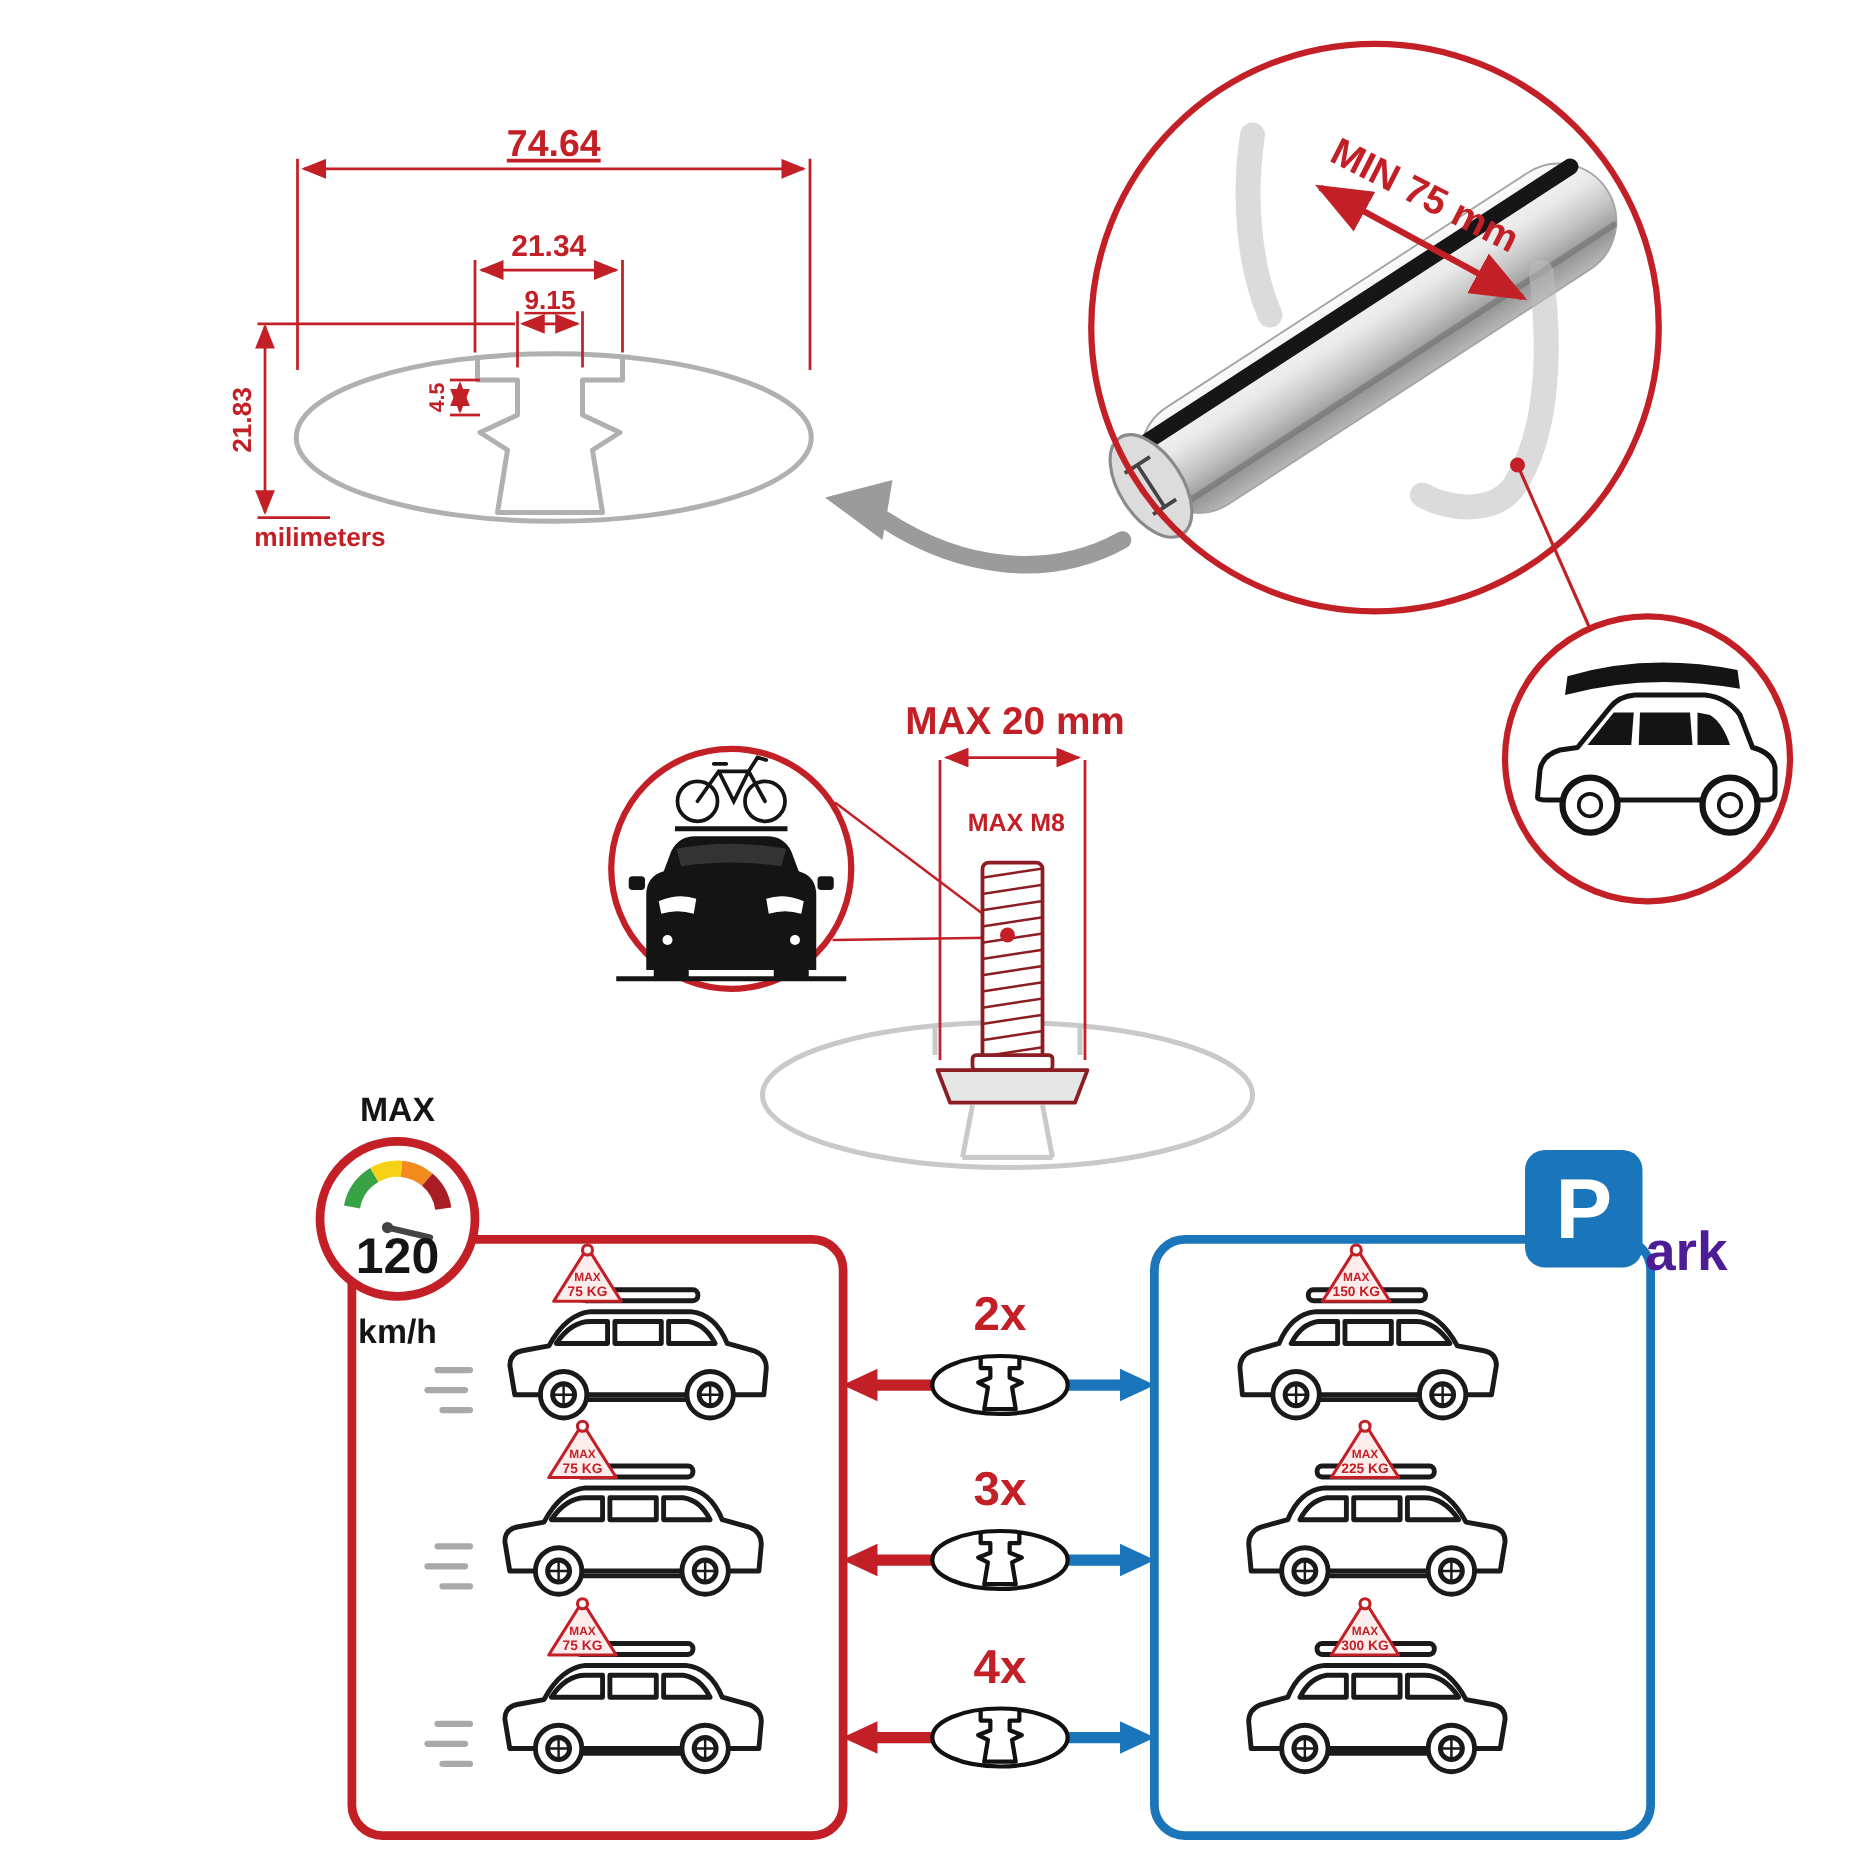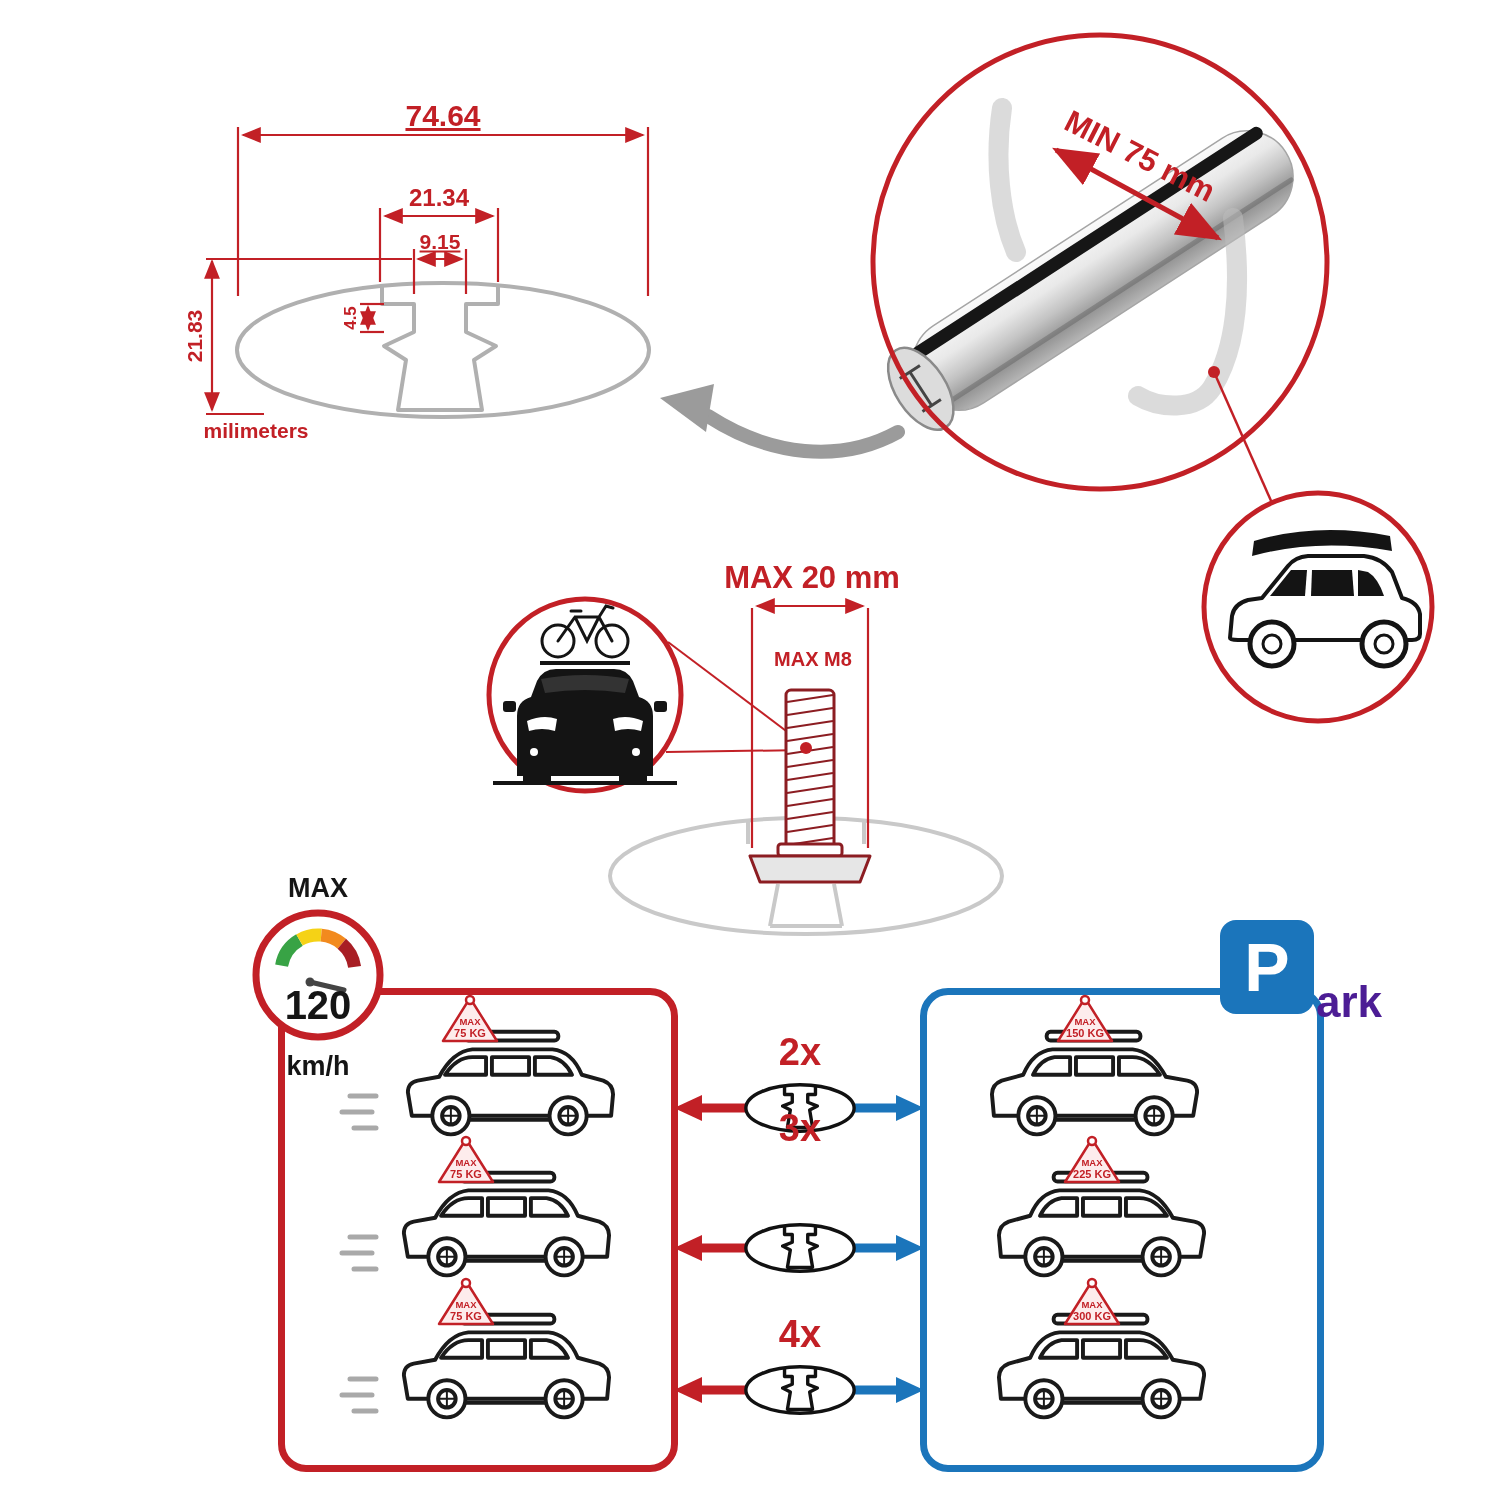--- a/index.html
+++ b/index.html
@@ -273,16 +273,16 @@
   <div class="lbl rot-min75" style="left:1140px;top:156px;font-size:31px;">MIN 75 mm</div>
 
   <div class="lbl" style="left:812px;top:577px;font-size:31px;text-align:center;">MAX 20 mm</div>
   <div class="lbl" style="left:813px;top:659px;font-size:20px;">MAX M8</div>
 
   <div class="lbl dark" style="left:318px;top:888px;font-size:27px;">MAX</div>
   <div class="lbl dark" style="left:318px;top:1005px;font-size:40px;">120</div>
   <div class="lbl dark" style="left:318px;top:1066px;font-size:27px;">km/h</div>
 
   <div class="lbl" style="left:800px;top:1052px;font-size:38px;">2x</div>
-  <div class="lbl" style="left:800px;top:1128px;font-size:38px;">3x</div>
+  <div class="lbl" style="left:800px;top:1192px;font-size:38px;">3x</div>
   <div class="lbl" style="left:800px;top:1334px;font-size:38px;">4x</div>
 
 </div>
 
 </body></html>

